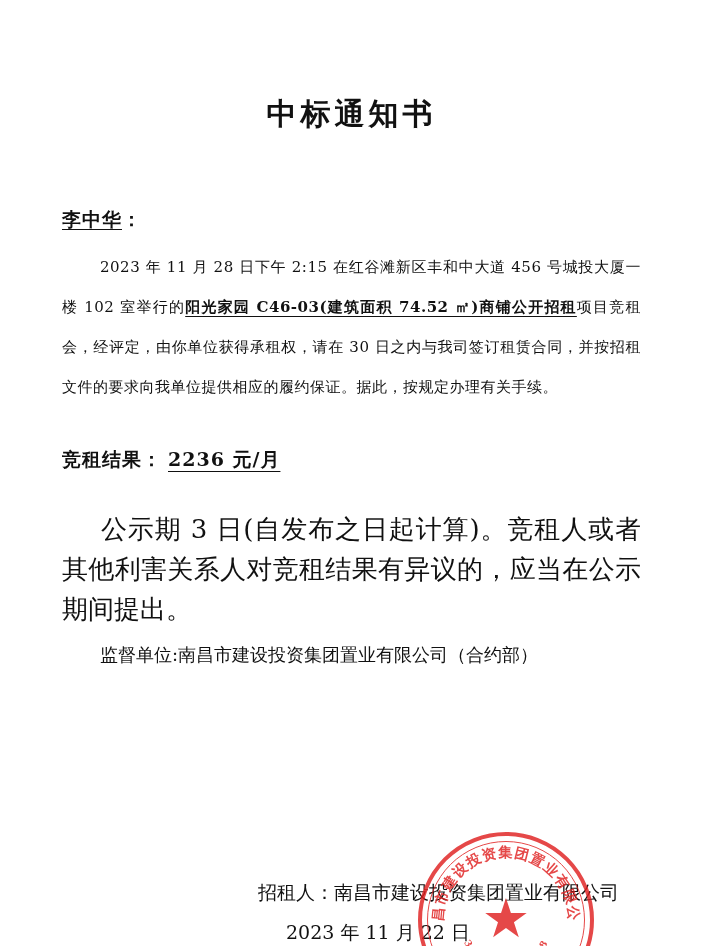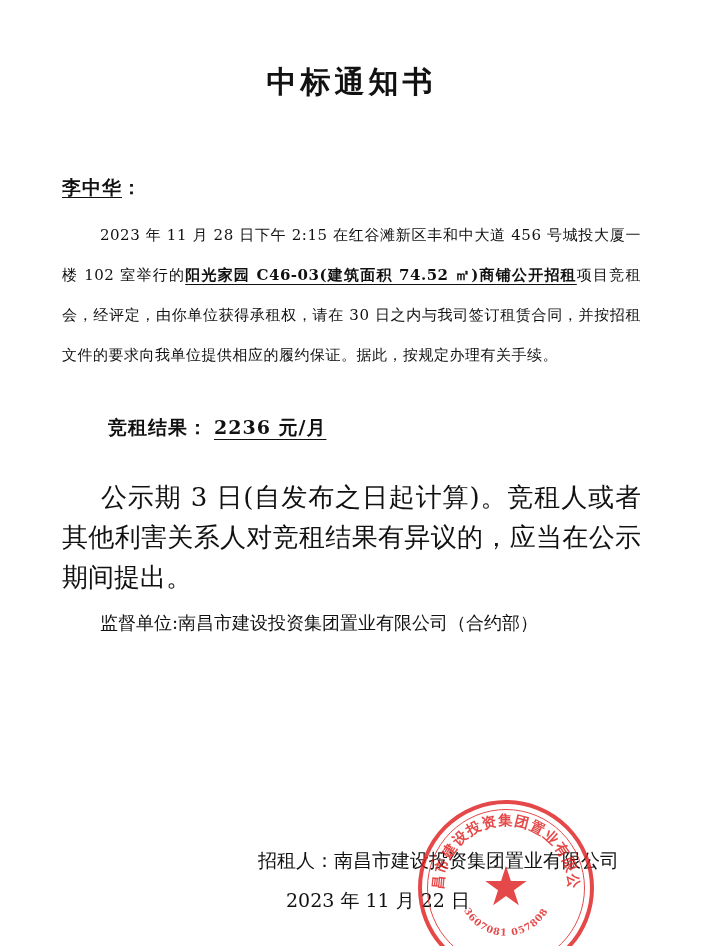--- a/index.html
+++ b/index.html
@@ -20,21 +20,21 @@
     width: 703px;
     height: 946px;
     box-sizing: border-box;
     padding: 0 62px;
   }
   .doc-title {
     text-align: center;
     font-size: 30px;
     font-weight: bold;
     letter-spacing: 4px;
-    margin-top: 62px;
+    margin-top: 94px;
     margin-bottom: 0;
     font-family: "DejaVu Serif", "Liberation Serif", serif;
   }
   .salutation {
     margin-top: 72px;
     font-size: 19px;
     font-weight: bold;
     letter-spacing: 1px;
   }
   .salutation .name {
@@ -56,21 +56,20 @@
   .u-bold {
     font-weight: bold;
     text-decoration: underline;
     text-underline-offset: 4px;
   }
   .result-line {
     margin-top: 40px;
     font-size: 19px;
     font-weight: bold;
     letter-spacing: 1px;
-    margin-left: 46px;
   }
   .result-value {
     display: inline-block;
     min-width: 120px;
     text-decoration: underline;
     text-underline-offset: 5px;
     padding: 0 6px;
     font-weight: bold;
   }
   .notice-para {

